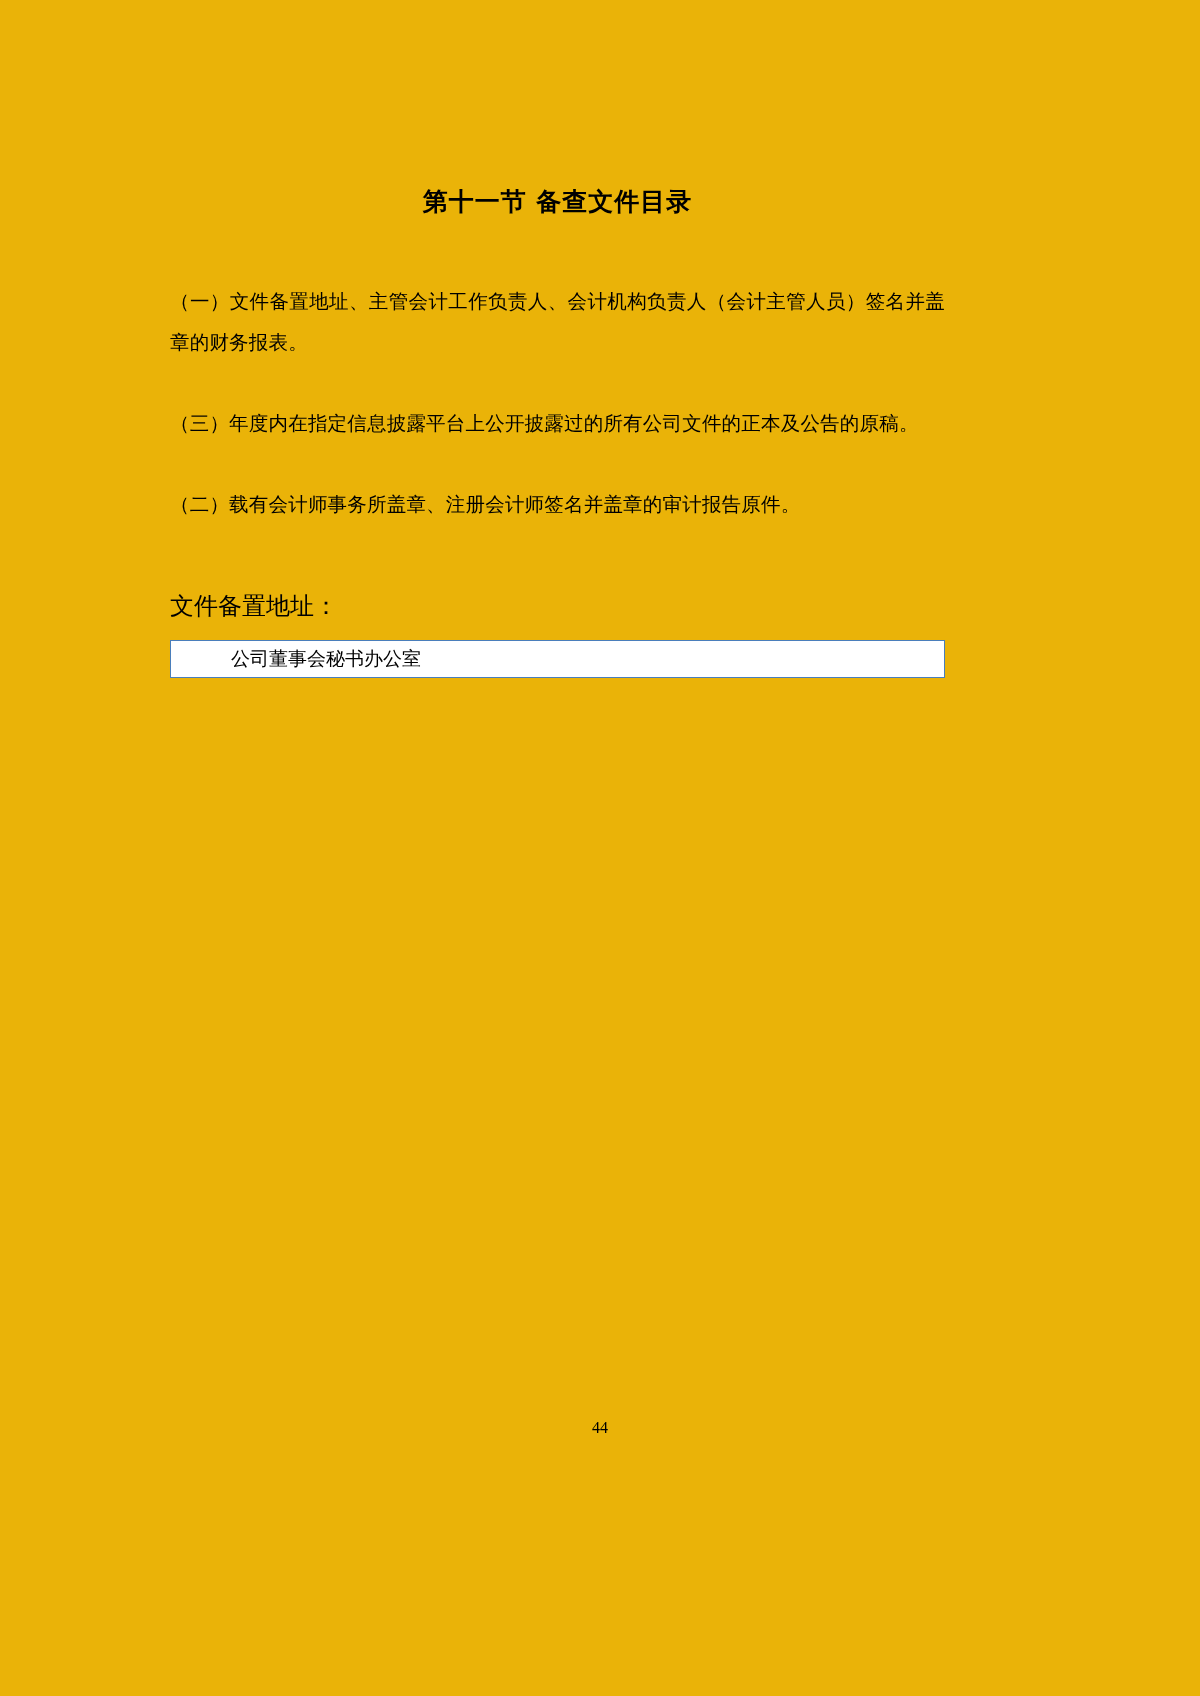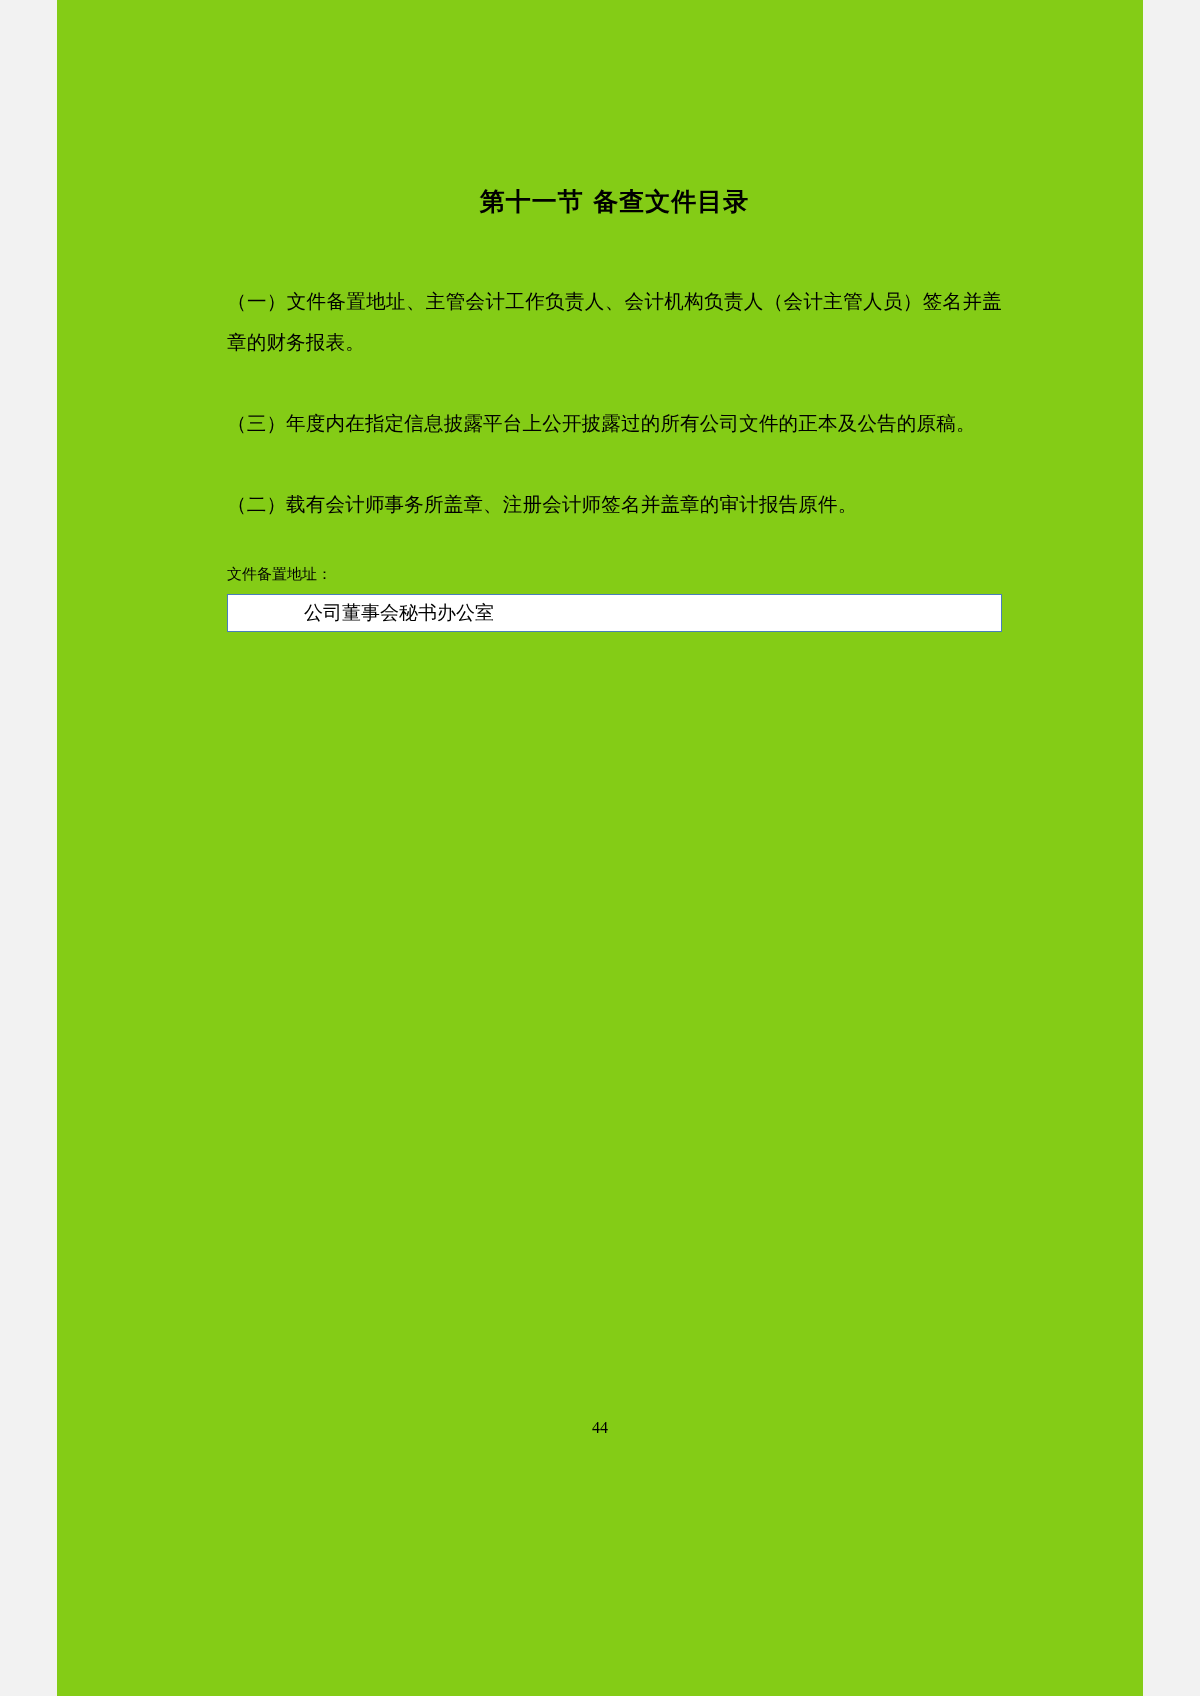--- a/index.html
+++ b/index.html
@@ -2,23 +2,23 @@
 <html lang="zh"><head>
 <meta charset="utf-8">
 <style>
   html, body {
     margin: 0;
     padding: 0;
     background: #f2f2f2;
   }
   .page {
     position: relative;
-    width: 1086px;
+    width: 1200px;
     height: 1696px;
-    background: #84cc16;
+    background: #eab308;
     margin: 0 auto;
     box-sizing: border-box;
     font-family: "Liberation Serif", "DejaVu Serif", serif;
     color: #000000;
     overflow: hidden;
   }
   .content {
     position: absolute;
     left: 170px;
     top: 0;
@@ -38,33 +38,33 @@
     font-size: 19.5px;
     line-height: 41px;
     text-align: justify;
     text-justify: inter-ideograph;
     letter-spacing: 0.2px;
   }
   .para.first {
     margin-top: 63px;
   }
   .label-line {
-    margin-top: 34px;
-    font-size: 15px;
+    margin-top: 66px;
+    font-size: 24px;
     line-height: 30px;
   }
   .addr-box {
-    margin-top: 5px;
+    margin-top: 19px;
     width: 775px;
     box-sizing: border-box;
     border: 1px solid #4a7ebb;
     height: 38px;
     line-height: 36px;
     font-size: 19px;
-    padding-left: 76px;
+    padding-left: 60px;
     color: #000;
     background: #ffffff;
   }
   .page-number {
     position: absolute;
     left: 0;
     right: 0;
     top: 1419px;
     text-align: center;
     font-size: 16px;

